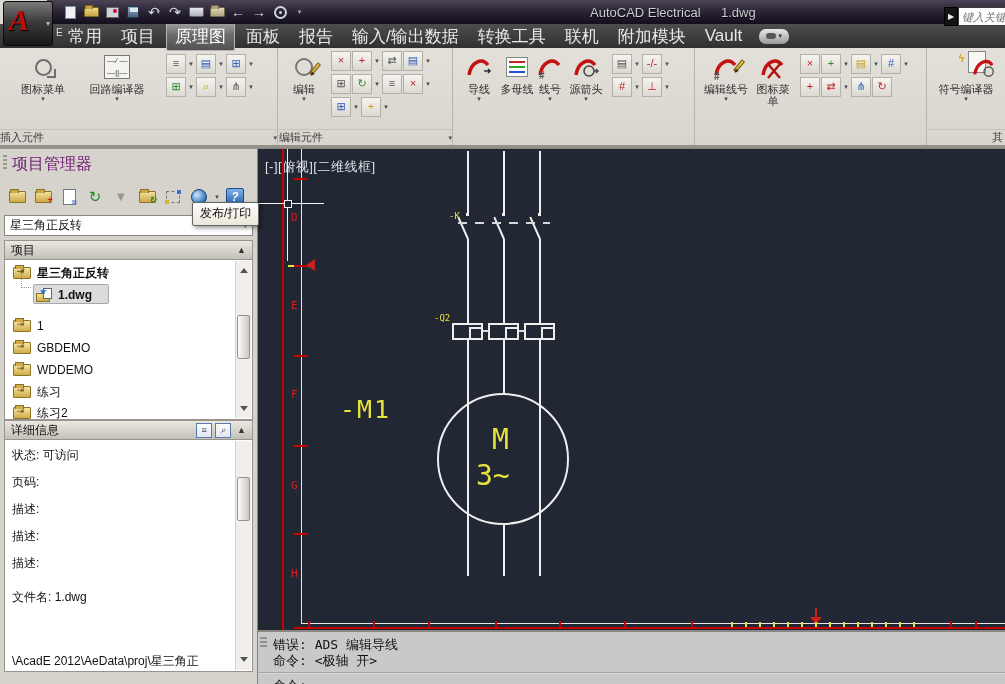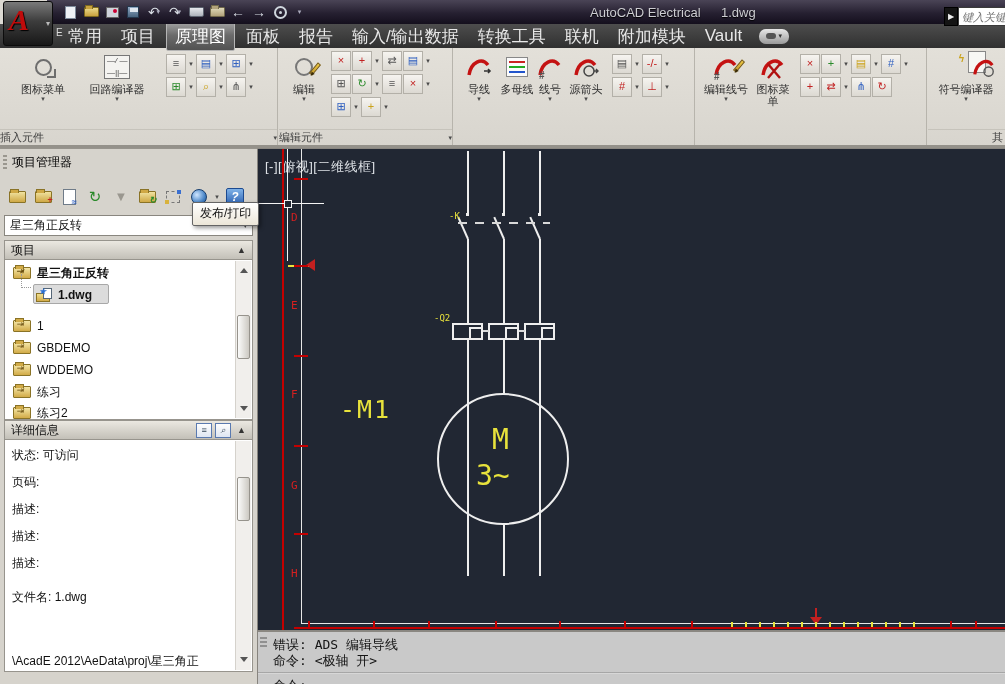--- a/index.html
+++ b/index.html
@@ -83,21 +83,21 @@
   flex-direction:column; justify-content:space-evenly; padding:0 2px; }
 .ic-bus i { display:block; height:2px; }
 .wire-svg { display:block; }
 .ovl { position:absolute; font-size:10px; font-weight:bold; }
 
 
 .palette { position:absolute; left:0; top:148px; width:258px; height:536px;
   background:#d6d3cc; border-top:1px solid #97948d; border-right:1px solid #87847e; z-index:5; }
 .pal-grip { position:absolute; left:3px; top:6px; width:4px; height:15px;
   background:repeating-linear-gradient(#9a978f 0 2px,transparent 2px 4px); }
-.pal-title { position:absolute; left:12px; top:5px; font-size:12px; color:#000000; }
+.pal-title { position:absolute; left:12px; top:5px; font-size:16px; color:#701a75; }
 .pal-toolbar { position:absolute; left:5px; top:35px; height:25px; display:flex; align-items:center; gap:2px; }
 .pbtn { width:24px; height:24px; display:flex; align-items:center; justify-content:center; position:relative; }
 .pi-folder { width:17px; height:12px; background:linear-gradient(#f0e2a0,#cfa845); border:1px solid #8a7326; border-radius:1px; position:relative; }
 .pi-folder:before { content:""; position:absolute; left:0; top:-3px; width:7px; height:3px; background:#cfa845; border:1px solid #8a7326; border-bottom:none; }
 .pi-mark { position:absolute; font-size:9px; font-weight:bold; right:-2px; bottom:-3px; }
 .pi-page { width:13px; height:16px; background:#fff; border:1px solid #6f7b88; position:relative; }
 .pi-help { width:18px; height:18px; background:linear-gradient(#7fb2e8,#2a5fb0); border:1px solid #1c4a90;
   border-radius:2px; color:#fff; font-weight:bold; font-size:12px; display:flex; align-items:center; justify-content:center; }
 .pi-globe { width:16px; height:16px; border-radius:50%; background:radial-gradient(circle at 35% 35%,#cfe6ff,#4a86c8 60%,#1d4f8a); border:1px solid #163d6e; }
 .tooltip { position:absolute; left:192px; top:53px; z-index:60; white-space:nowrap;

